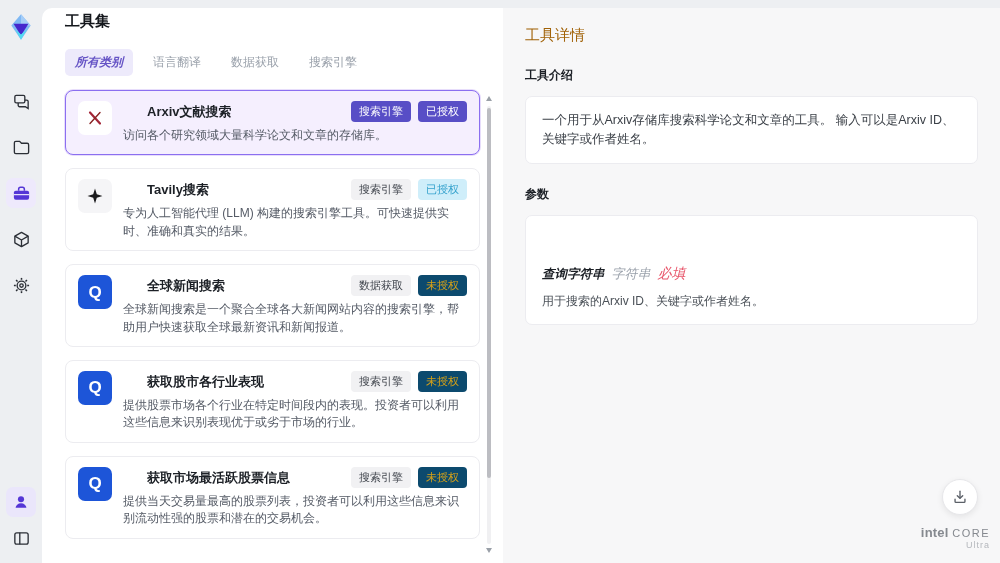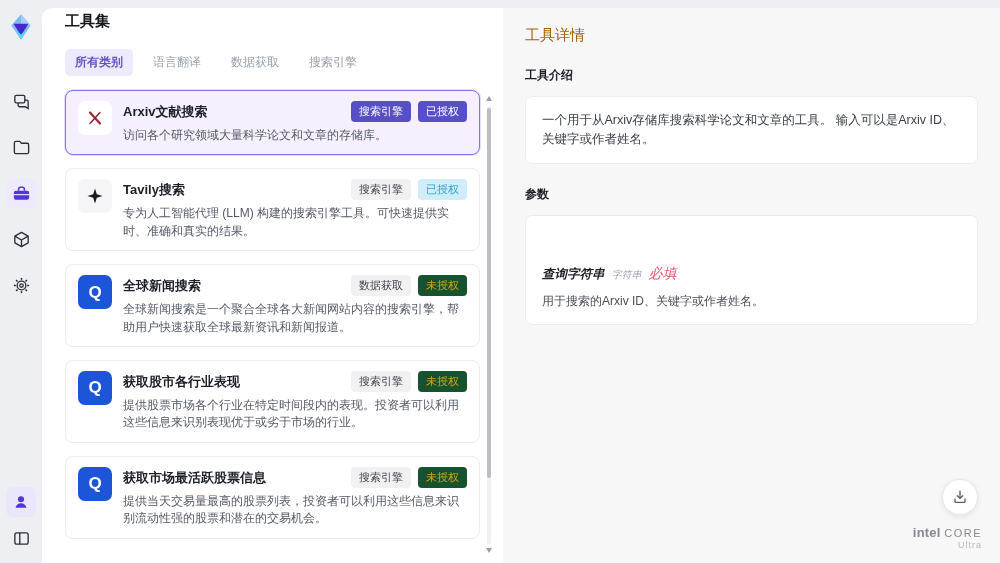--- a/index.html
+++ b/index.html
@@ -20,40 +20,40 @@
 
   
   .content { position:absolute; left:42px; top:8px; width:958px; height:555px;
     background:#ffffff; border-top-left-radius:10px; display:flex; overflow:hidden; }
 
   
   .list-panel { width:461px; position:relative; padding:4px 26px 0 23px; }
   .list-title { font-size:15px; font-weight:bold; color:#14171c; margin-bottom:18px; }
   .tabs { display:flex; align-items:center; gap:10px; margin-bottom:14px; }
   .tab { font-size:12px; color:#9aa1ab; padding:5px 10px; border-radius:5px; cursor:pointer; white-space:nowrap; }
-  .tab.active { background:#edeafb; color:#6553c5; font-weight:bold; }
+  .tab.active { background:#edeafb; color:#6553c5; font-weight:bold;font-style:italic; }
 
   .card { width:415px; border:1px solid #ececf0; border-radius:8px; padding:10px 12px;
     display:flex; gap:11px; margin-bottom:13px; background:#fff; cursor:pointer; }
   .card.selected { background:#f5effe; border:1.5px solid #8b6ff0; box-shadow:0 0 0 1px #e7ddfb; }
   .tool-icon { width:34px; height:34px; border-radius:7px; flex:0 0 34px; display:flex;
     align-items:center; justify-content:center; background:#f5f5f7; overflow:hidden; }
   .tool-icon.white { background:#ffffff; }
   .tool-icon.blue { background:#1d55d8; }
   .tool-icon .q { color:#fff; font-weight:bold; font-size:17px; line-height:1; }
   .card-body { flex:1; min-width:0; }
-  .title-row { display:flex; align-items:flex-start; }
+  .title-row { display:flex; align-items:flex-start;margin-left:24px; }
   .tool-name { font-size:13px; font-weight:bold; color:#1c2026; flex:1; padding-top:2px; }
   .badges { display:flex; gap:7px; flex:0 0 auto; }
   .badge { font-size:11px; padding:3px 8px; border-radius:4px; white-space:nowrap; }
   .badge.cat { background:#f1f1f3; color:#40454d; }
   .badge.cat-solid { background:#584ec6; color:#ffffff; }
   .badge.auth-solid { background:#584ec6; color:#ffffff; }
   .badge.auth-yes { background:#cfeefa; color:#35a2cd; }
-  .badge.auth-no { background:#14532d; color:#d7a117; }
+  .badge.auth-no { background:#0c4a6e; color:#d7a117; }
   .tool-desc { font-size:12px; color:#555b66; line-height:1.45; margin-top:5px; }
 
   
   .sb-track { position:absolute; right:12px; top:98px; width:4px; height:438px;
     background:#f0f0f2; border-radius:2px; }
   .sb-thumb { position:absolute; right:12px; top:100px; width:4px; height:370px;
     background:#bcbdc2; border-radius:2px; cursor:pointer; }
   .sb-arrow-up { position:absolute; right:11px; top:88px; width:0; height:0;
     border-left:3px solid transparent; border-right:3px solid transparent;
     border-bottom:5px solid #9aa0a8; }
@@ -62,28 +62,28 @@
     border-top:5px solid #9aa0a8; }
 
   
   .detail-panel { flex:1; background:#f7f7f8; padding:18px 22px; position:relative; }
   .detail-title { font-size:15px; font-weight:normal; color:#a16207; margin-bottom:22px; }
   .section-head { font-size:12px; font-weight:bold; color:#1c2026; margin-bottom:12px; }
   .detail-card { background:#ffffff; border:1px solid #ececf0; border-radius:7px;
     padding:14px 16px; font-size:12.5px; color:#3c4148; line-height:1.5; margin-bottom:22px; }
   .param-line { display:flex; align-items:baseline; gap:7px;font-style:italic; }
   .param-name { font-size:12.5px; font-weight:bold; color:#1c2026; }
-  .param-type { font-size:10px; color:#9aa1ab; }
+  .param-type { font-size:13px; color:#9aa1ab; }
   .param-required { font-size:14px; color:#e8566b;margin-top:33px; }
   .param-desc { font-size:12px; color:#4b5158; margin-top:8px; }
 
   .fab { position:absolute; right:22px; bottom:48px; width:36px; height:36px; border-radius:50%;
     background:#ffffff; border:1px solid #e7e7ea; box-shadow:0 2px 6px rgba(0,0,0,.08);
     display:flex; align-items:center; justify-content:center; cursor:pointer; }
-  .intel { position:absolute; right:18px; bottom:12px; text-align:right; color:#85898f;
+  .intel { position:absolute; right:10px; bottom:12px; text-align:right; color:#85898f;
     line-height:1.1; user-select:none; }
   .intel .row1 { font-size:13px; }
   .intel .intel-word { font-weight:bold; letter-spacing:.2px; }
   .intel .core-word { font-size:11px; letter-spacing:1.5px; }
   .intel .row2 { font-size:9px; color:#b4b7bc; letter-spacing:1px; margin-top:1px; }
 
   svg { display:block; }
 </style>
 </head>
 <body>

